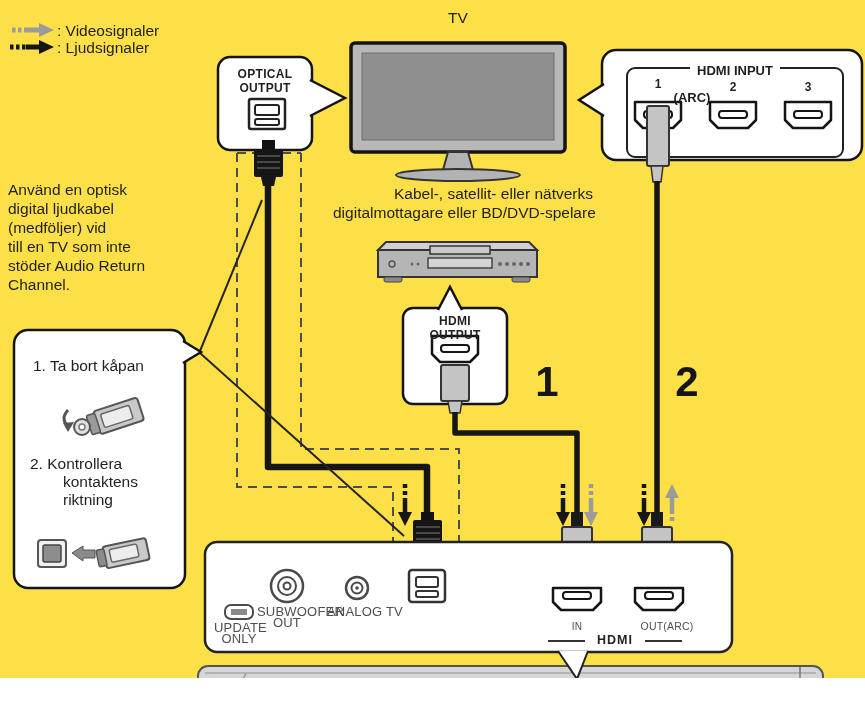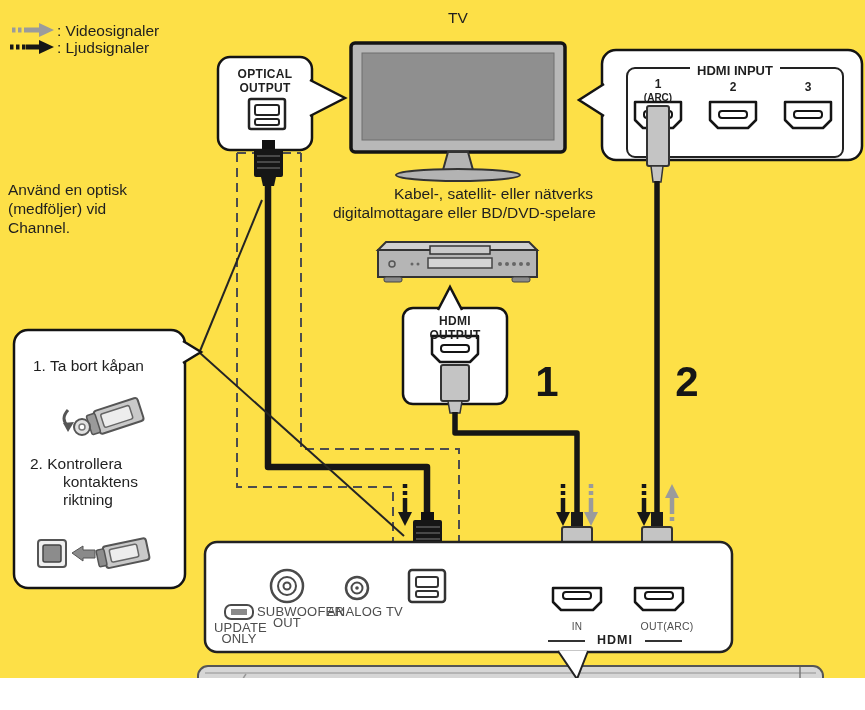--- a/index.html
+++ b/index.html
@@ -280,35 +280,38 @@
 
   <div class="lbl center callout-lbl" style="left:218px;top:67px;width:94px;">
     <div>OPTICAL</div>
     <div>OUTPUT</div>
   </div>
 
   <div class="lbl center hdmi-title" style="left:627px;top:61px;width:216px;">
     <span>HDMI INPUT</span>
   </div>
   <div class="lbl center bold" style="left:638px;top:75px;width:40px;font-size:12px;">1</div>
-  <div class="lbl center bold" style="left:634px;top:88px;width:48px;font-size:10px;">(ARC)</div>
+  <div class="lbl center bold" style="left:668px;top:88px;width:48px;font-size:13px;">(ARC)</div>
   <div class="lbl center bold" style="left:713px;top:78px;width:40px;font-size:12px;">2</div>
   <div class="lbl center bold" style="left:788px;top:78px;width:40px;font-size:12px;">3</div>
 
   <div class="lbl center" style="left:333px;top:184px;width:260px;text-align:right;">Kabel-, satellit- eller nätverks</div>
   <div class="lbl center" style="left:333px;top:203px;width:260px;">digitalmottagare eller BD/DVD-spelare</div>
 
   <div class="lbl center callout-lbl" style="left:403px;top:314px;width:104px;">
     <div>HDMI</div>
     <div>OUTPUT</div>
   </div>
 
   <div class="lbl" style="left:8px;top:180px;">
     <div>Använd en optisk</div>
+    <div>digital ljudkabel</div>
     <div>(medföljer) vid</div>
+    <div>till en TV som inte</div>
+    <div>stöder Audio Return</div>
     <div>Channel.</div>
   </div>
 
   <div class="lbl" style="left:33px;top:356px;">1. Ta bort kåpan</div>
   <div class="lbl" style="left:30px;top:454px;">2. Kontrollera</div>
   <div class="lbl" style="left:63px;top:472px;">kontaktens</div>
   <div class="lbl" style="left:63px;top:490px;">riktning</div>
 
   <div class="lbl center cable-num" style="left:517px;top:372px;width:60px;">1</div>
   <div class="lbl center cable-num" style="left:657px;top:372px;width:60px;">2</div>

